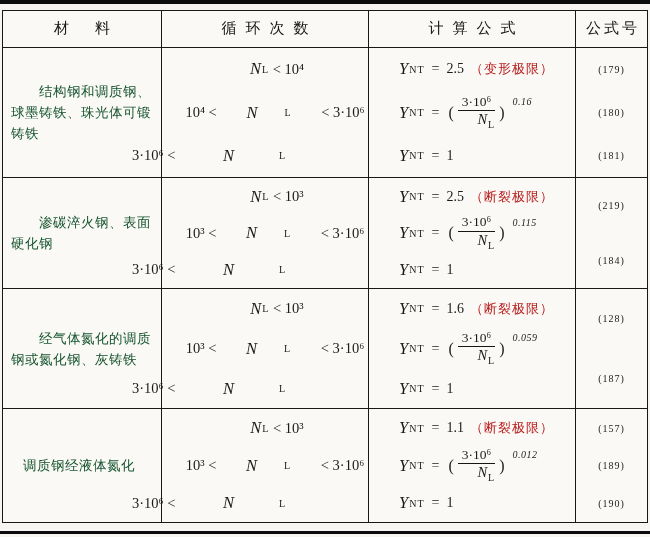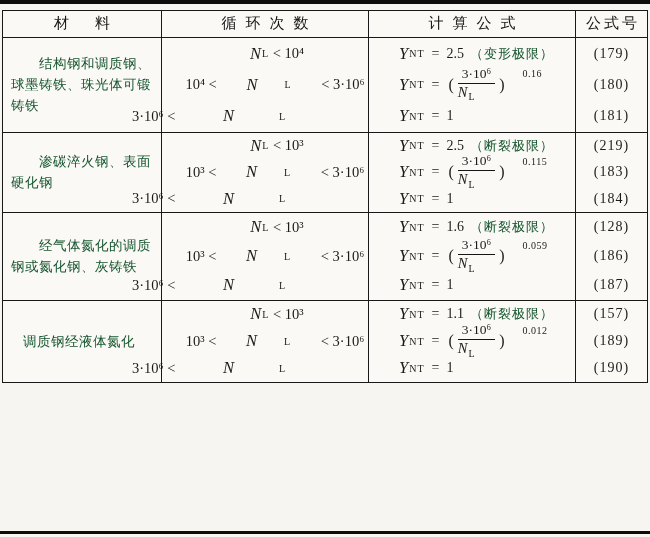--- a/index.html
+++ b/index.html
@@ -6,21 +6,21 @@
   body{
     width:650px;height:537px;position:relative;overflow:hidden;
     background:#f6f5f1;
     font-family:"Liberation Serif","DejaVu Serif",serif;
     color:#1b1b1b;
   }
   .edge-bar-top{position:absolute;left:0;top:0;width:650px;height:4px;background:#0c0c0c;}
   .edge-bar-bottom{position:absolute;left:0;top:531px;width:650px;height:3px;background:#0c0c0c;}
 
   .tbl{
-    position:absolute;left:2px;top:10px;width:646px;height:373px;
+    position:absolute;left:2px;top:10px;width:646px;height:513px;
     box-sizing:border-box;border:1.6px solid #181818;background:#faf9f5;
     display:flex;flex-direction:column;
   }
   .hrow,.drow{display:grid;grid-template-columns:159px 207px 207px 1fr;box-sizing:border-box;}
   .hrow{height:37px;border-bottom:1.6px solid #181818;}
   .drow{border-bottom:1.6px solid #181818;}
   .drow:last-child{border-bottom:none;}
   .row-0{height:131px;} .row-1{height:111px;} .row-2{height:121px;} .row-3{height:113px;}
 
   .cell{box-sizing:border-box;border-right:1.6px solid #181818;min-width:0;}
@@ -47,30 +47,30 @@
   .cyc .third{justify-content:center;font-size:14.5px;white-space:pre;}
   .cyc .t0{transform:translateX(12px);}
   .cyc .t1{transform:translateX(10px);gap:26px;}
   .cyc .t2{transform:translateX(-34px);gap:44px;}
   .vi{font-style:italic;font-size:16.5px;}
   .vsub{font-size:10px;vertical-align:sub;letter-spacing:1px;margin-left:1px;}
 
   
   .frm .third{padding-left:30px;font-size:14px;white-space:pre;}
   .eqsign{margin:0 7px;}
-  .note{font-size:13px;margin-left:6px;letter-spacing:1px;color:#14532d;}
+  .note{font-size:13px;margin-left:6px;letter-spacing:1px;color:#b91c1c;}
   .paren{font-size:16px;margin:0 2px;}
-  .frac{display:inline-block;text-align:left;vertical-align:middle;margin:0 2px;line-height:1.05;}
+  .frac{display:inline-block;text-align:right;vertical-align:middle;margin:0 2px;line-height:1.05;}
   .frac .num{display:block;font-size:13.5px;padding:0 4px 1.5px;border-bottom:1.3px solid #161616;white-space:pre;}
   .frac .den{display:block;font-size:13.5px;padding-top:1px;}
   .frac .vi{font-size:14.5px;}
-  .expo{font-size:10px;position:relative;top:-11px;margin-left:16px;letter-spacing:0.5px;}
-
-  
-  .eqc .third{justify-content:center;font-size:14px;letter-spacing:1px;white-space:pre;}
+  .expo{font-size:10px;position:relative;top:-11px;margin-left:6px;letter-spacing:0.5px;font-style:italic;}
+
+  
+  .eqc .third{justify-content:center;font-size:10px;letter-spacing:1px;white-space:pre;}
 </style>
 </head>
 <body>
 
 <div class="edge-bar-top"></div>
 <div class="edge-bar-bottom"></div>
 
 <div class="tbl" id="tbl">
   <div class="hrow">
     <div class="cell hcell h-mat">材料</div>
@@ -126,21 +126,20 @@
       <div class="thirds">
         <div class="third"><span class="vi">Y</span><span class="vsub">NT</span><span class="eqsign">=</span><span>2.5</span><span class="note">（断裂极限）</span></div>
         <div class="third"><span class="vi">Y</span><span class="vsub">NT</span><span class="eqsign">=</span><span class="paren">(</span><span class="frac"><span class="num">3·10⁶</span><span class="den"><span class="vi">N</span><span class="vsub">L</span></span></span><span class="paren">)</span><span class="expo">0.115</span></div>
         <div class="third"><span class="vi">Y</span><span class="vsub">NT</span><span class="eqsign">=</span><span>1</span></div>
       </div>
     </div>
 
     <div class="cell eqc last">
       <div class="thirds">
         <div class="third">(219)</div>
-        <div class="third">(183)</div>
         <div class="third">(184)</div>
       </div>
     </div>
   </div>
 
   <div class="drow row-group row-2">
     <div class="cell mat">
       <p>经气体氮化的调质钢或氮化钢、灰铸铁</p>
     </div>
 
@@ -156,21 +155,20 @@
       <div class="thirds">
         <div class="third"><span class="vi">Y</span><span class="vsub">NT</span><span class="eqsign">=</span><span>1.6</span><span class="note">（断裂极限）</span></div>
         <div class="third"><span class="vi">Y</span><span class="vsub">NT</span><span class="eqsign">=</span><span class="paren">(</span><span class="frac"><span class="num">3·10⁶</span><span class="den"><span class="vi">N</span><span class="vsub">L</span></span></span><span class="paren">)</span><span class="expo">0.059</span></div>
         <div class="third"><span class="vi">Y</span><span class="vsub">NT</span><span class="eqsign">=</span><span>1</span></div>
       </div>
     </div>
 
     <div class="cell eqc last">
       <div class="thirds">
         <div class="third">(128)</div>
-        <div class="third">(186)</div>
         <div class="third">(187)</div>
       </div>
     </div>
   </div>
 
   <div class="drow row-group row-3">
     <div class="cell mat">
       <p>调质钢经液体氮化</p>
     </div>
 

